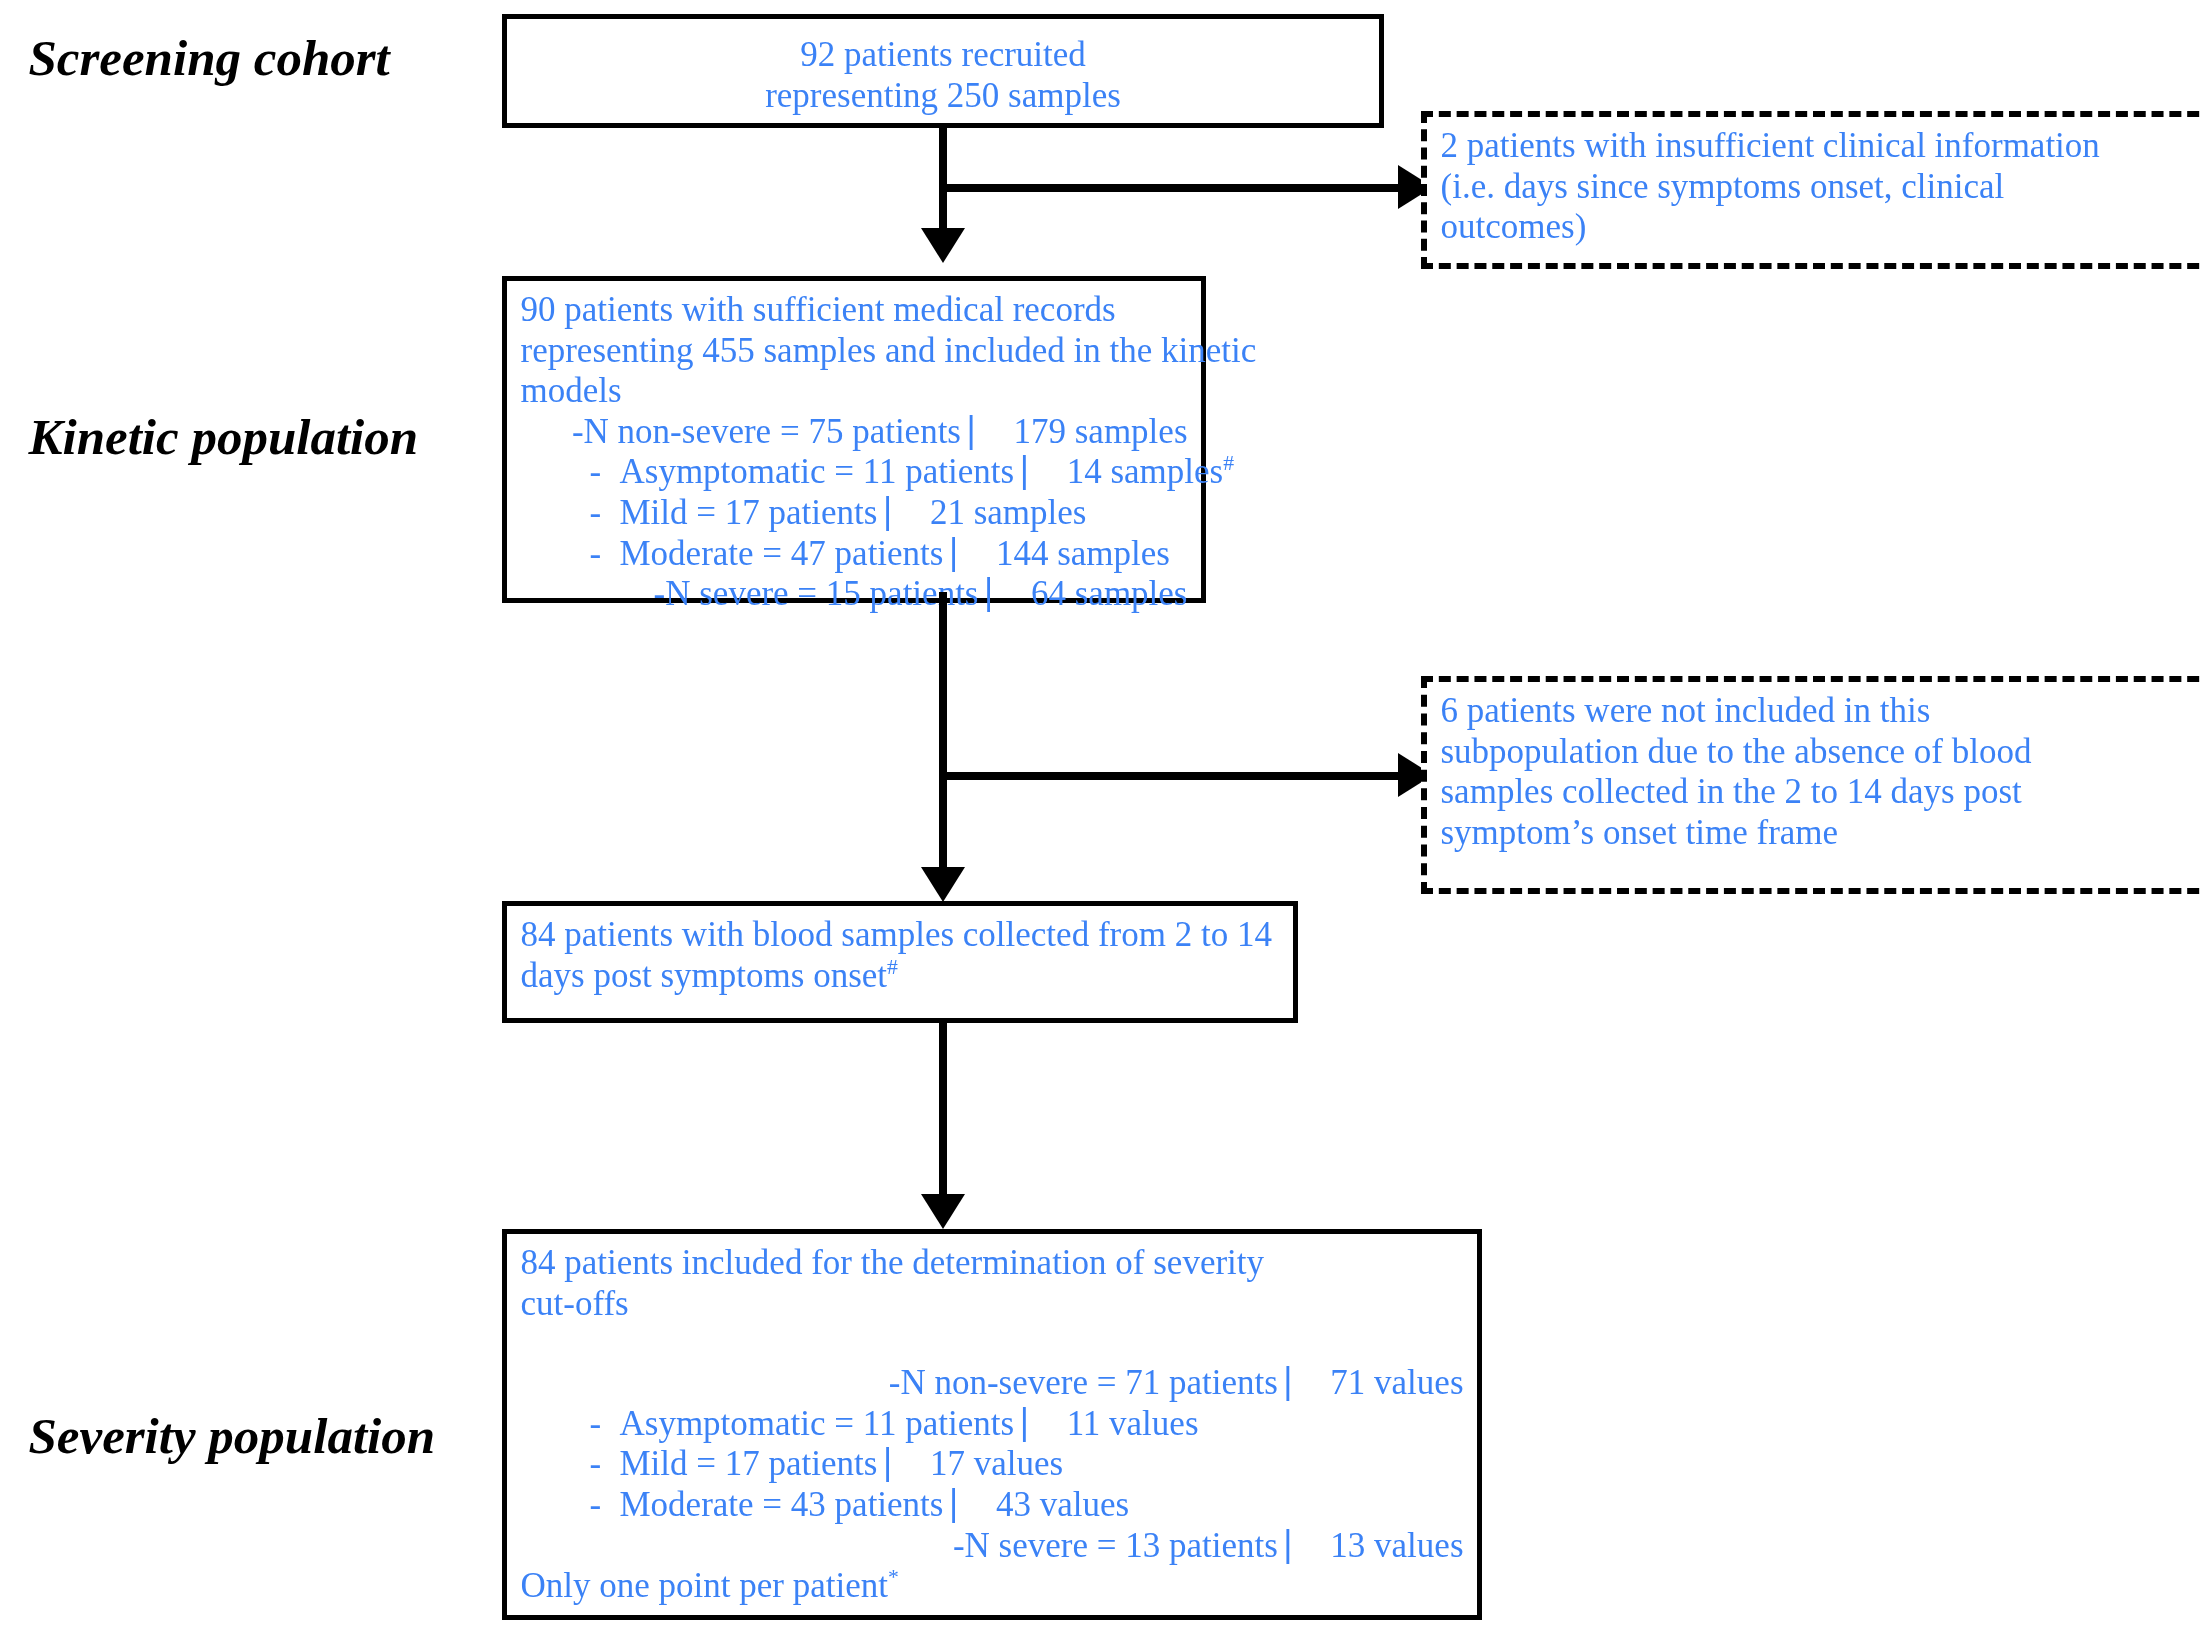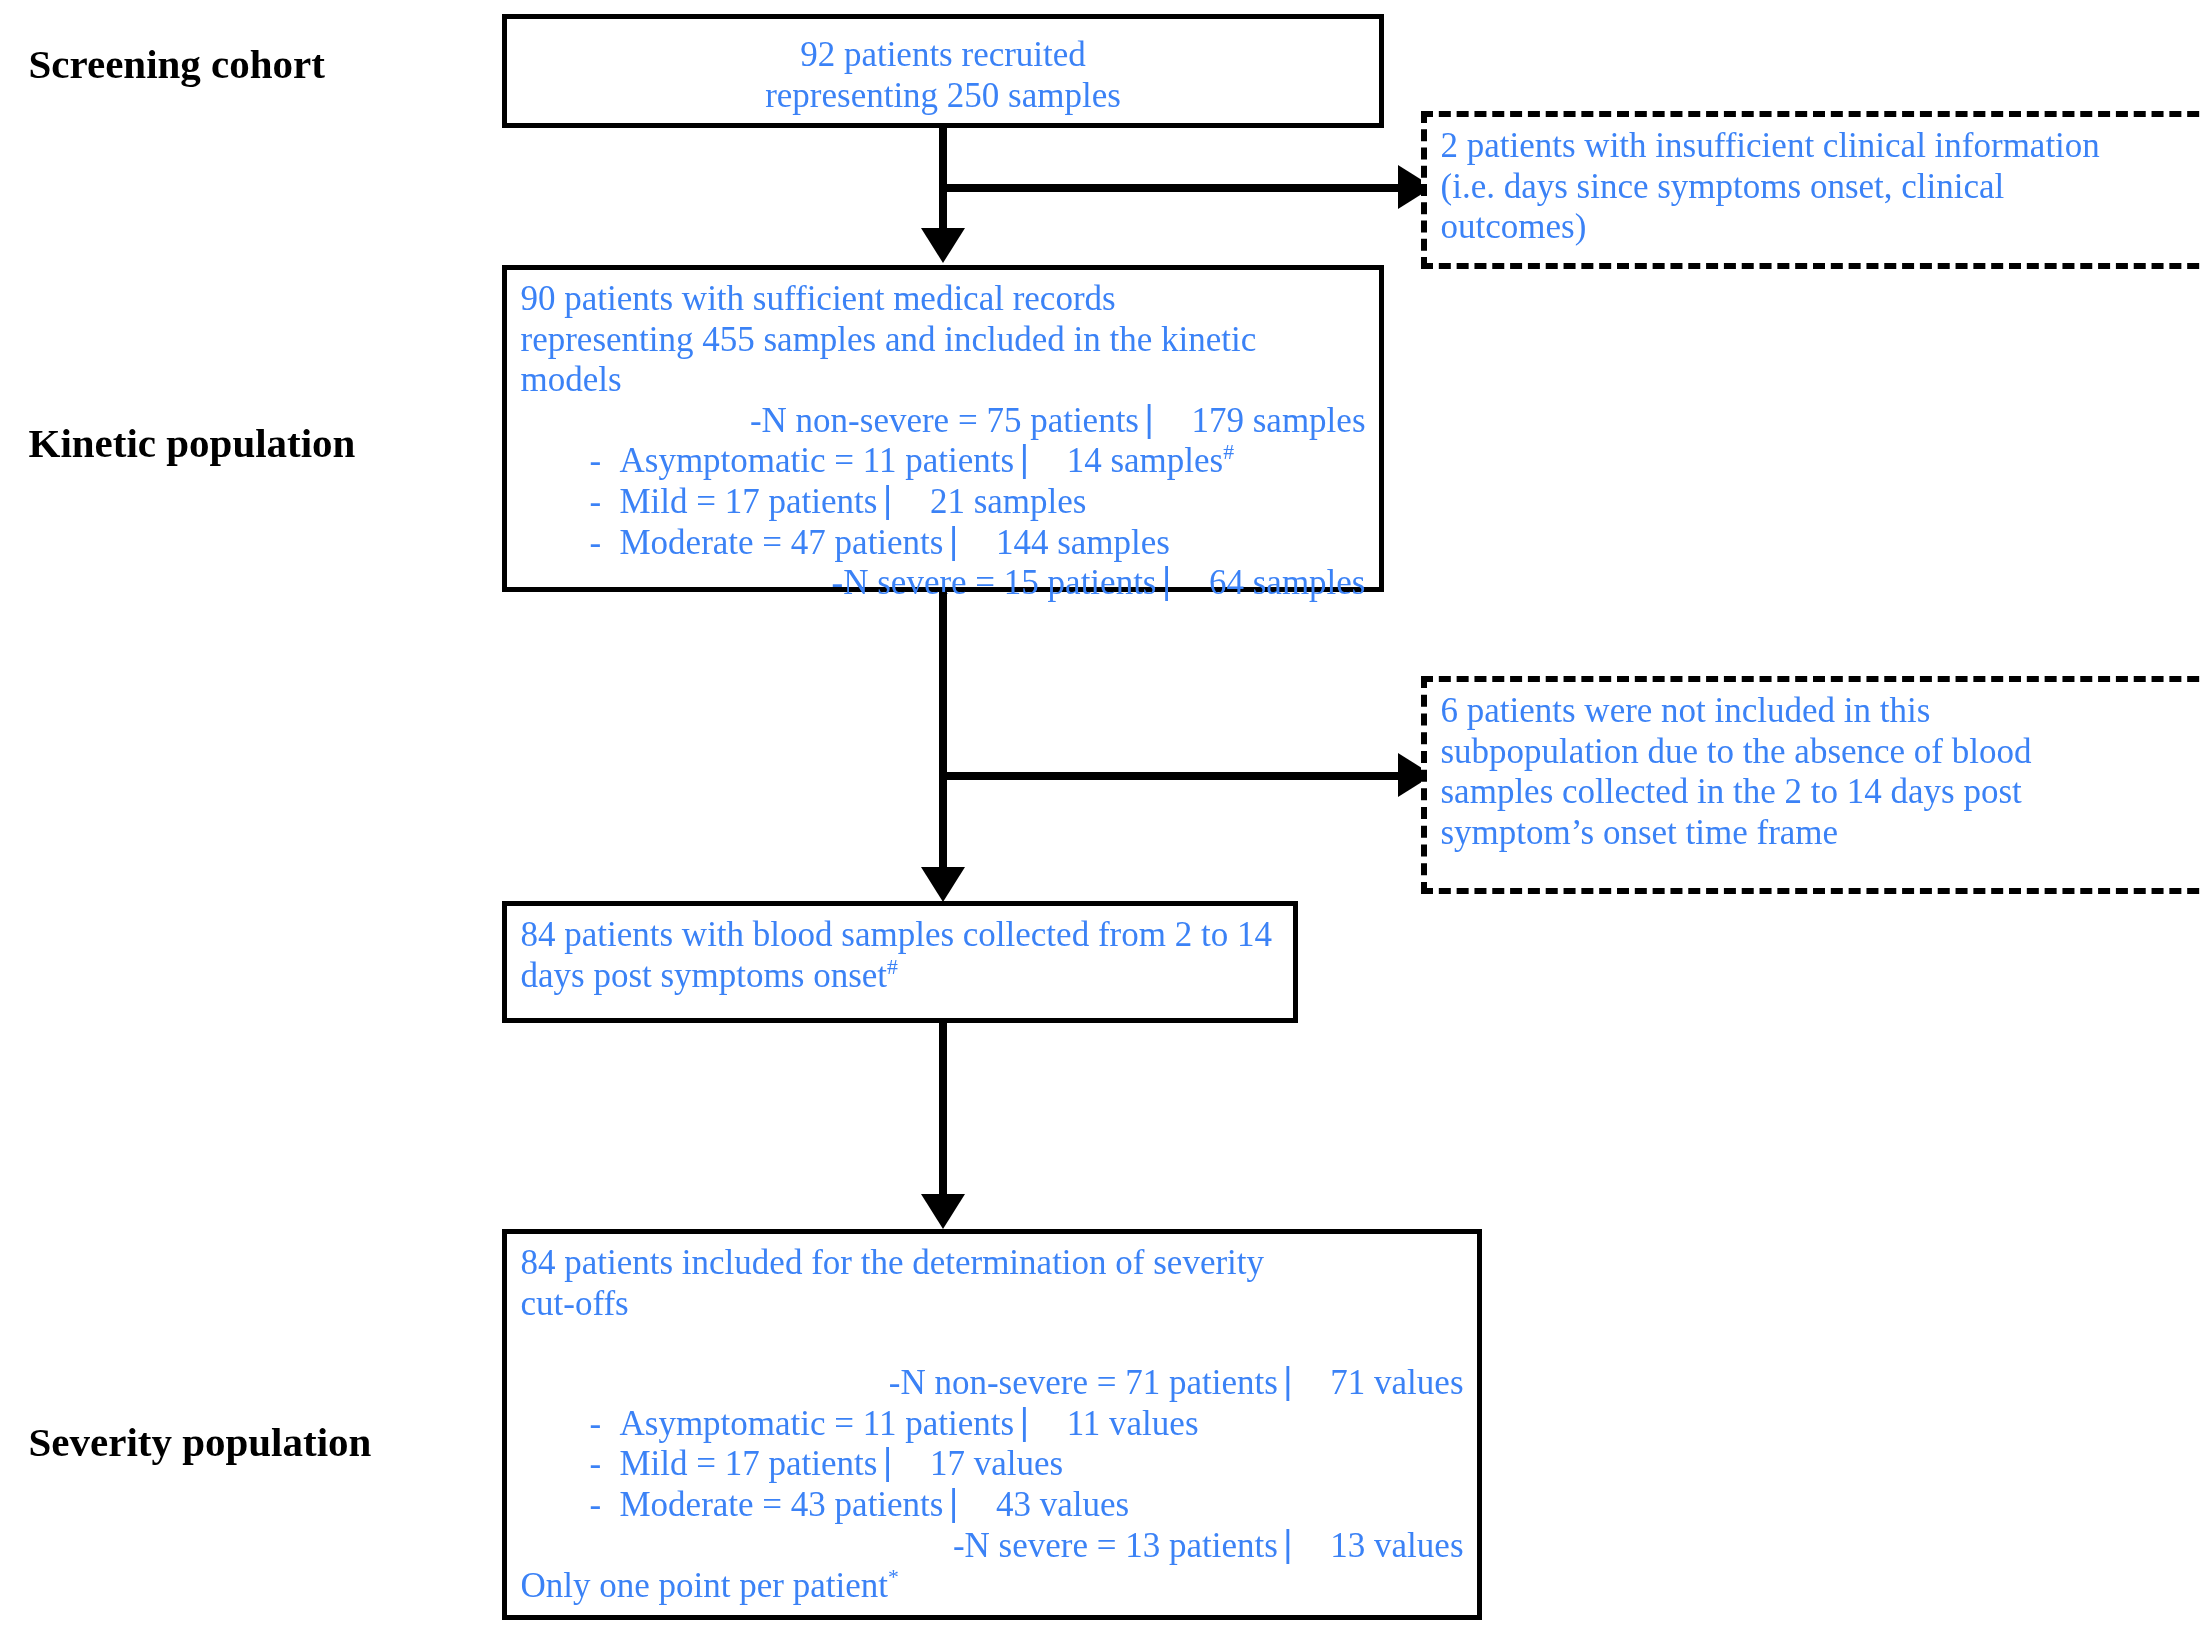--- a/index.html
+++ b/index.html
@@ -14,26 +14,26 @@
     background: #ffffff;
     font-family: "Liberation Serif", "DejaVu Serif", serif;
     color: #000000;
     overflow: hidden;
   }
 
   
   .stage-label {
     position: absolute;
     font-family: "Liberation Serif", "DejaVu Serif", serif;
+    font-style: italic;
     font-weight: bold;
-    font-size: 41px;
+    font-size: 51px;
     line-height: 1.1;
     white-space: nowrap;
     color: #000;
-    margin-top: 12px;
   }
 
   
   .solid-box {
     position: absolute;
     box-sizing: border-box;
     border: 5.3px solid #000;
     background: #fff;
   }
   .dashed-box {
@@ -128,21 +128,21 @@
   <div class="arrow-right" style="left:1398px; top:165px;"></div>
 
   <div class="dashed-box" style="left:1421px; top:111px; width:796px; height:158px;">
     <div class="box-text">
       <div class="line">2 patients with insufficient clinical information</div>
       <div class="line">(i.e. days since symptoms onset, clinical</div>
       <div class="line">outcomes)</div>
     </div>
   </div>
 
-  <div class="solid-box" style="left:502px; top:265px; width:882px; height:327px;">
+  <div class="solid-box" style="left:502px; top:276px; width:704px; height:327px;">
     <div class="box-text">
       <div class="line">90 patients with sufficient medical records</div>
       <div class="line">representing 455 samples and included in the kinetic</div>
       <div class="line">models</div>
 
       <div class="lvl1">
         <span class="dash">-</span><span>N non-severe = 75 patients ⎸ 179 samples</span>
       </div>
 
       <div class="lvl2">

